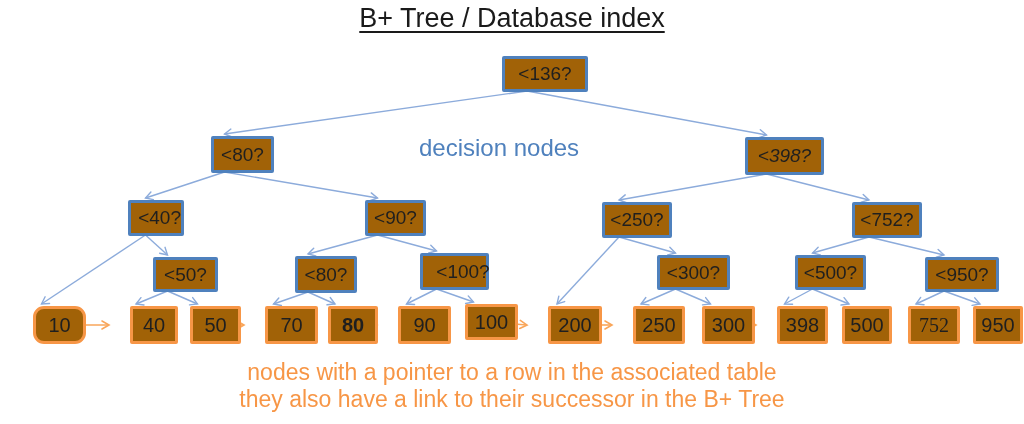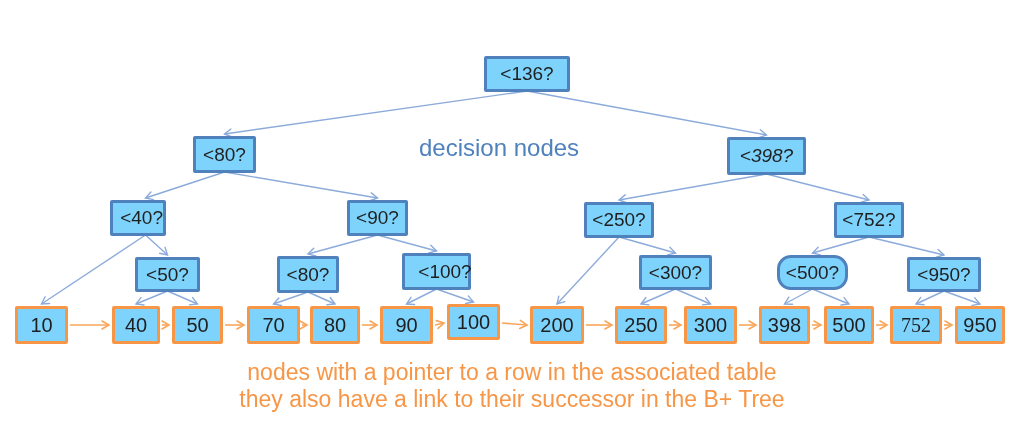--- a/index.html
+++ b/index.html
@@ -8,39 +8,43 @@
     font-family:"Liberation Sans", sans-serif; overflow:hidden;
   }
   .title {
     position:absolute; top:3px; left:0; width:100%; text-align:center;
     font-size:27px; color:var(--title_text,#1a1a1a); letter-spacing:0px;
   }
   .title span { text-decoration:underline; text-underline-offset:4px; }
   svg.edges { position:absolute; left:0; top:0; width:1024px; height:424px; }
   .node {
     position:absolute; display:flex; align-items:center; justify-content:center;
-    background:#7dd3fc; box-sizing:border-box; border-radius:2px;
+    background:#a16207; box-sizing:border-box; border-radius:2px;
     color:var(--node_text,#1f1f1f);
+    margin-left:18px;
   }
   .node.decision { border:3px solid var(--decision_box_border,#4f81bd); font-size:19px; }
   .node.leaf     { border:3px solid var(--leaf_box_border,#f79646);     font-size:20px; }
   .decision-label {
     position:absolute; left:419px; top:134px; font-size:24px;
     color:var(--decision_label_text,#4f81bd);
   }
   .leaf-note {
     position:absolute; top:359px; left:0; width:100%; text-align:center;
     font-size:23px; line-height:27px; color:var(--leaf_note_text,#f79646);
   }
 </style>
 </head>
 <body>
 
 <div class="canvas">
 
+  <div class="title">
+    <span>B+ Tree / Database index</span>
+  </div>
 
   <svg class="edges" id="edges-svg">
     <defs>
       <marker id="arrow-blue" markerUnits="userSpaceOnUse" markerWidth="13" markerHeight="13" refX="9" refY="6" orient="auto">
         <path id="marker-blue-path" d="M2,2 L9,6 L2,10" fill="none" stroke="#8cabdb" stroke-width="1.4" stroke-linecap="round"></path>
       </marker>
       <marker id="arrow-orange" markerUnits="userSpaceOnUse" markerWidth="13" markerHeight="13" refX="9" refY="6" orient="auto">
         <path id="marker-orange-path" d="M2,2 L9,6 L2,10" fill="none" stroke="#f9a65a" stroke-width="1.6" stroke-linecap="round"></path>
       </marker>
     </defs>
@@ -112,39 +116,39 @@
       </div>
       <div class="node decision" style="left: 277px; top: 256px; width: 62px; height: 37px;">
         <span>&lt;80?</span>
       </div>
       <div class="node decision" style="left: 402px; top: 253px; width: 69px; height: 37px; padding-left: 17px;">
         <span>&lt;100?</span>
       </div>
       <div class="node decision" style="left: 639px; top: 255px; width: 73px; height: 35px; align-items: center;">
         <span>&lt;300?</span>
       </div>
-      <div class="node decision" style="left: 777px; top: 255px; width: 71px; height: 35px; border-radius: 14px;">
+      <div class="node decision" style="left: 777px; top: 255px; width: 71px; height: 35px;">
         <span>&lt;500?</span>
       </div>
       <div class="node decision" style="left: 907px; top: 257px; width: 74px; height: 35px;">
         <span>&lt;950?</span>
       </div>
-      <div class="node leaf" style="left: 15px; top: 306px; width: 53px; height: 38px;">
+      <div class="node leaf" style="left: 15px; top: 306px; width: 53px; height: 38px; border-radius: 11px;">
         <span>10</span>
       </div>
       <div class="node leaf" style="left: 112px; top: 306px; width: 48px; height: 38px;">
         <span>40</span>
       </div>
       <div class="node leaf" style="left: 172px; top: 306px; width: 51px; height: 38px;">
         <span>50</span>
       </div>
       <div class="node leaf" style="left: 247px; top: 306px; width: 53px; height: 38px;">
         <span>70</span>
       </div>
-      <div class="node leaf" style="left: 310px; top: 306px; width: 50px; height: 38px;">
+      <div class="node leaf" style="left: 310px; top: 306px; width: 50px; height: 38px; font-weight: bold;">
         <span>80</span>
       </div>
       <div class="node leaf" style="left: 380px; top: 306px; width: 53px; height: 38px;">
         <span>90</span>
       </div>
       <div class="node leaf" style="left: 447px; top: 304px; width: 53px; height: 36px;">
         <span>100</span>
       </div>
       <div class="node leaf" style="left: 530px; top: 306px; width: 54px; height: 38px;">
         <span>200</span>

